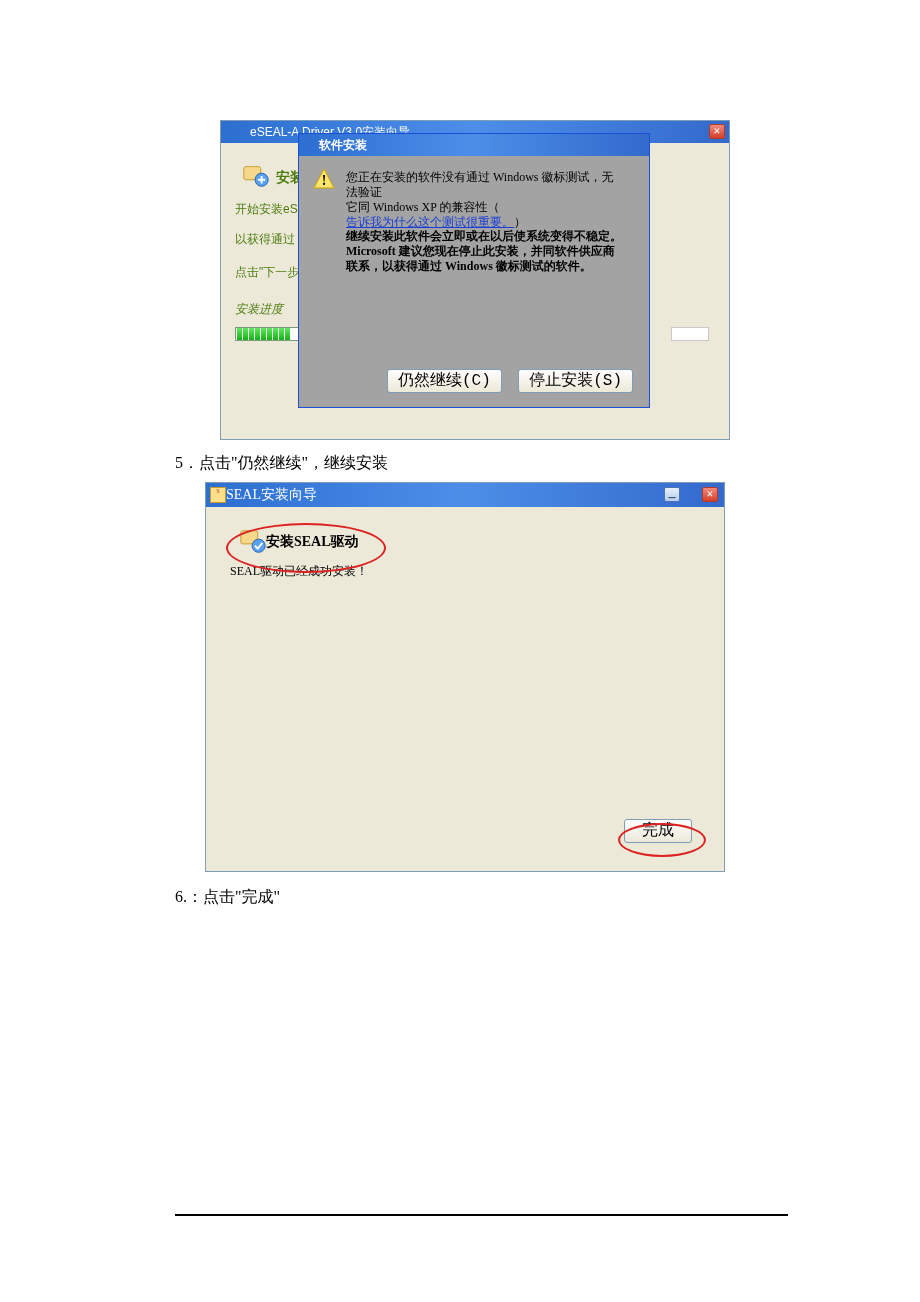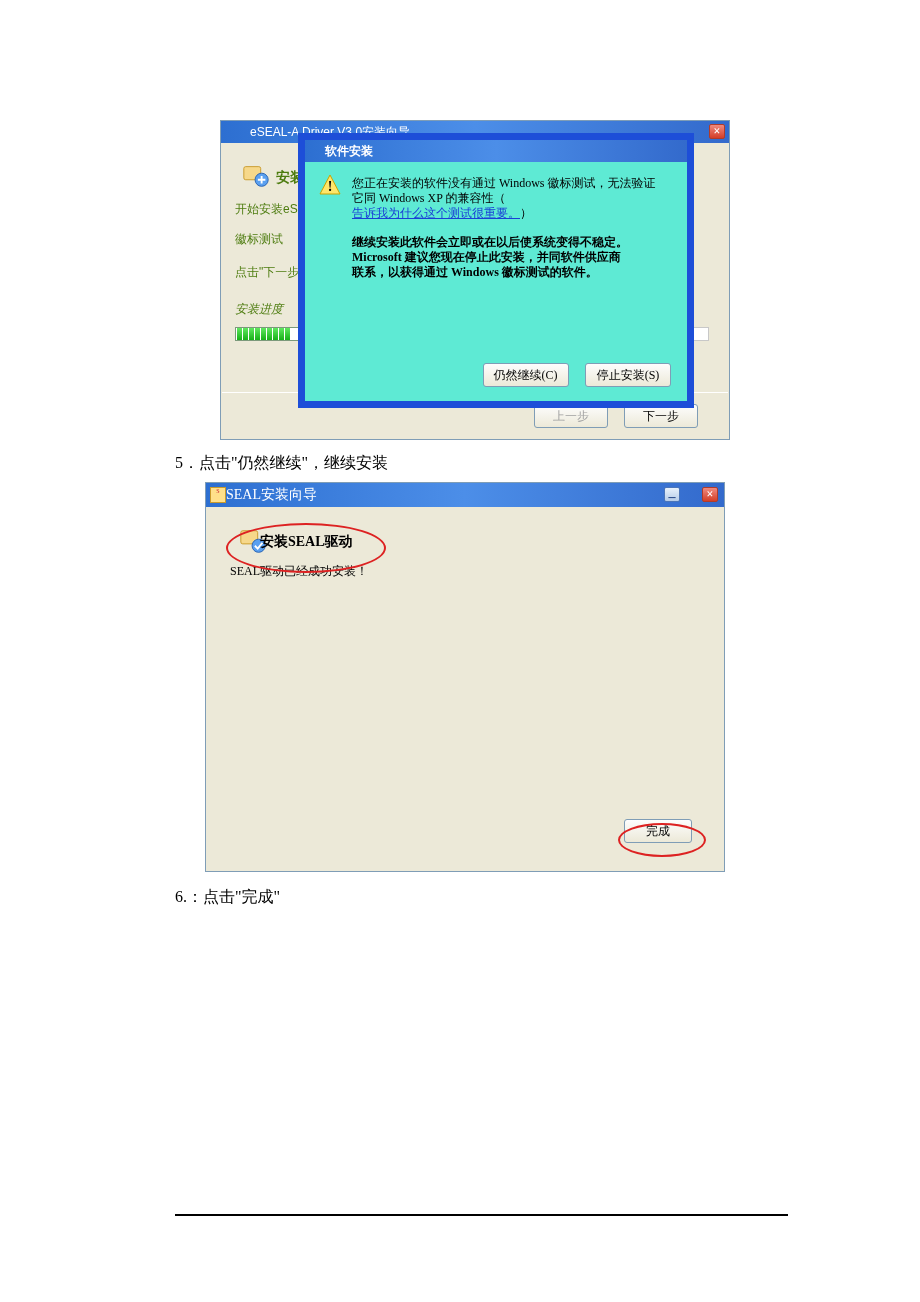--- a/index.html
+++ b/index.html
@@ -108,38 +108,38 @@
     height: 46px;
     background: #ece9d8;
     border-top: 1px solid #fff;
   }
   .xp-btn {
     display: inline-block;
     min-width: 74px;
     height: 24px;
     line-height: 22px;
     text-align: center;
-    font-size: 12px;
-    font-family: Liberation Serif, serif;
+    font-size: 16px;
+    font-family: Liberation Mono, monospace;
     background: linear-gradient(#fdfdfd,#ece9d8);
     border: 1px solid #7f9db6;
     border-radius: 3px;
     padding: 0 10px;
   }
   .xp-btn.disabled { color: #a0a0a0; }
   .bg-footer .btn-prev { position: absolute; right: 120px; top: 11px; }
   .bg-footer .btn-next { position: absolute; right: 30px;  top: 11px; }
 
   
   .dlg {
     position: absolute;
     left: 78px; top: 13px;
-    width: 396px; height: 275px;
-    background: #5eead4;
-    border: 7px solid #1d4ed8;
+    width: 352px; height: 275px;
+    background: #a3a3a3;
+    border: 1px solid #1d4ed8;
   }
   .dlg-title {
     height: 22px;
     background: linear-gradient(90deg,#2d6fd1,#4c8ee8,#336acc);
     color: #fff;
     font: 12px/22px "SimSun";
     padding-left: 20px;
     font-weight: bold;
   }
   .dlg-warn {
@@ -202,21 +202,21 @@
   .titlebar2 .close-btn2 {
     position: absolute; right: 6px; top: 4px; width:16px;height:15px;
     background: linear-gradient(#f08a7e,#d43e27);
     border:1px solid #b03b2a; border-radius:2px;
     color:#fff; font: bold 12px Tahoma; text-align:center; line-height:13px;
   }
   .body2-icon {
     position: absolute; left: 32px; top: 44px; width: 30px; height: 30px;
   }
   .body2-title {
-    position: absolute; left: 54px; top: 50px;
+    position: absolute; left: 60px; top: 50px;
     font: bold 14px "SimSun";
     text-align: center;
   }
   .body2-msg {
     position: absolute; left: 24px; top: 80px;
     font: 12px "SimSun";
   }
   .red-ring1 {
     position: absolute; left: 20px; top: 40px;
     width: 160px; height: 50px;
@@ -252,31 +252,27 @@
       </div>
       <div class="bg-icon">
         <svg viewBox="0 0 32 32">
             <rect x="3" y="6" width="18" height="14" rx="2" fill="#f6d88a" stroke="#c99a2a"></rect>
             <circle cx="22" cy="20" r="7" fill="#5aa0f0" stroke="#2a62b0"></circle>
             <path d="M22 16 v8 M18 20 h8" stroke="#fff" stroke-width="2"></path>
           </svg>
       </div>
       <div class="bg-text t1">安装</div>
       <div class="bg-text t2">开始安装eSE</div>
-      <div class="bg-text t3">徽标测试</div>
+      <div class="bg-text t3">以获得通过</div>
       <div class="bg-text t4">点击"下一步"</div>
       <div class="bg-text t5">安装进度</div>
       <div class="progress-outer">
         <span class="seg"></span><span class="seg"></span><span class="seg"></span><span class="seg"></span><span class="seg"></span><span class="seg"></span><span class="seg"></span><span class="seg"></span><span class="seg"></span>
       </div>
       <div class="white-end"></div>
-      <div class="bg-footer">
-        <span class="xp-btn disabled btn-prev">上一步</span>
-        <span class="xp-btn btn-next">下一步</span>
-      </div>
     </div>
 
     <div class="dlg">
       <div class="dlg-title">软件安装</div>
       <div class="dlg-warn">
         <svg viewBox="0 0 22 22">
             <polygon points="11,1 21,20 1,20" fill="#ffe66a" stroke="#c9a400" stroke-width="1"></polygon>
             <text x="11" y="17" text-anchor="middle" font-size="14" font-family="Tahoma" font-weight="bold" fill="#000">!</text>
           </svg>
       </div>

